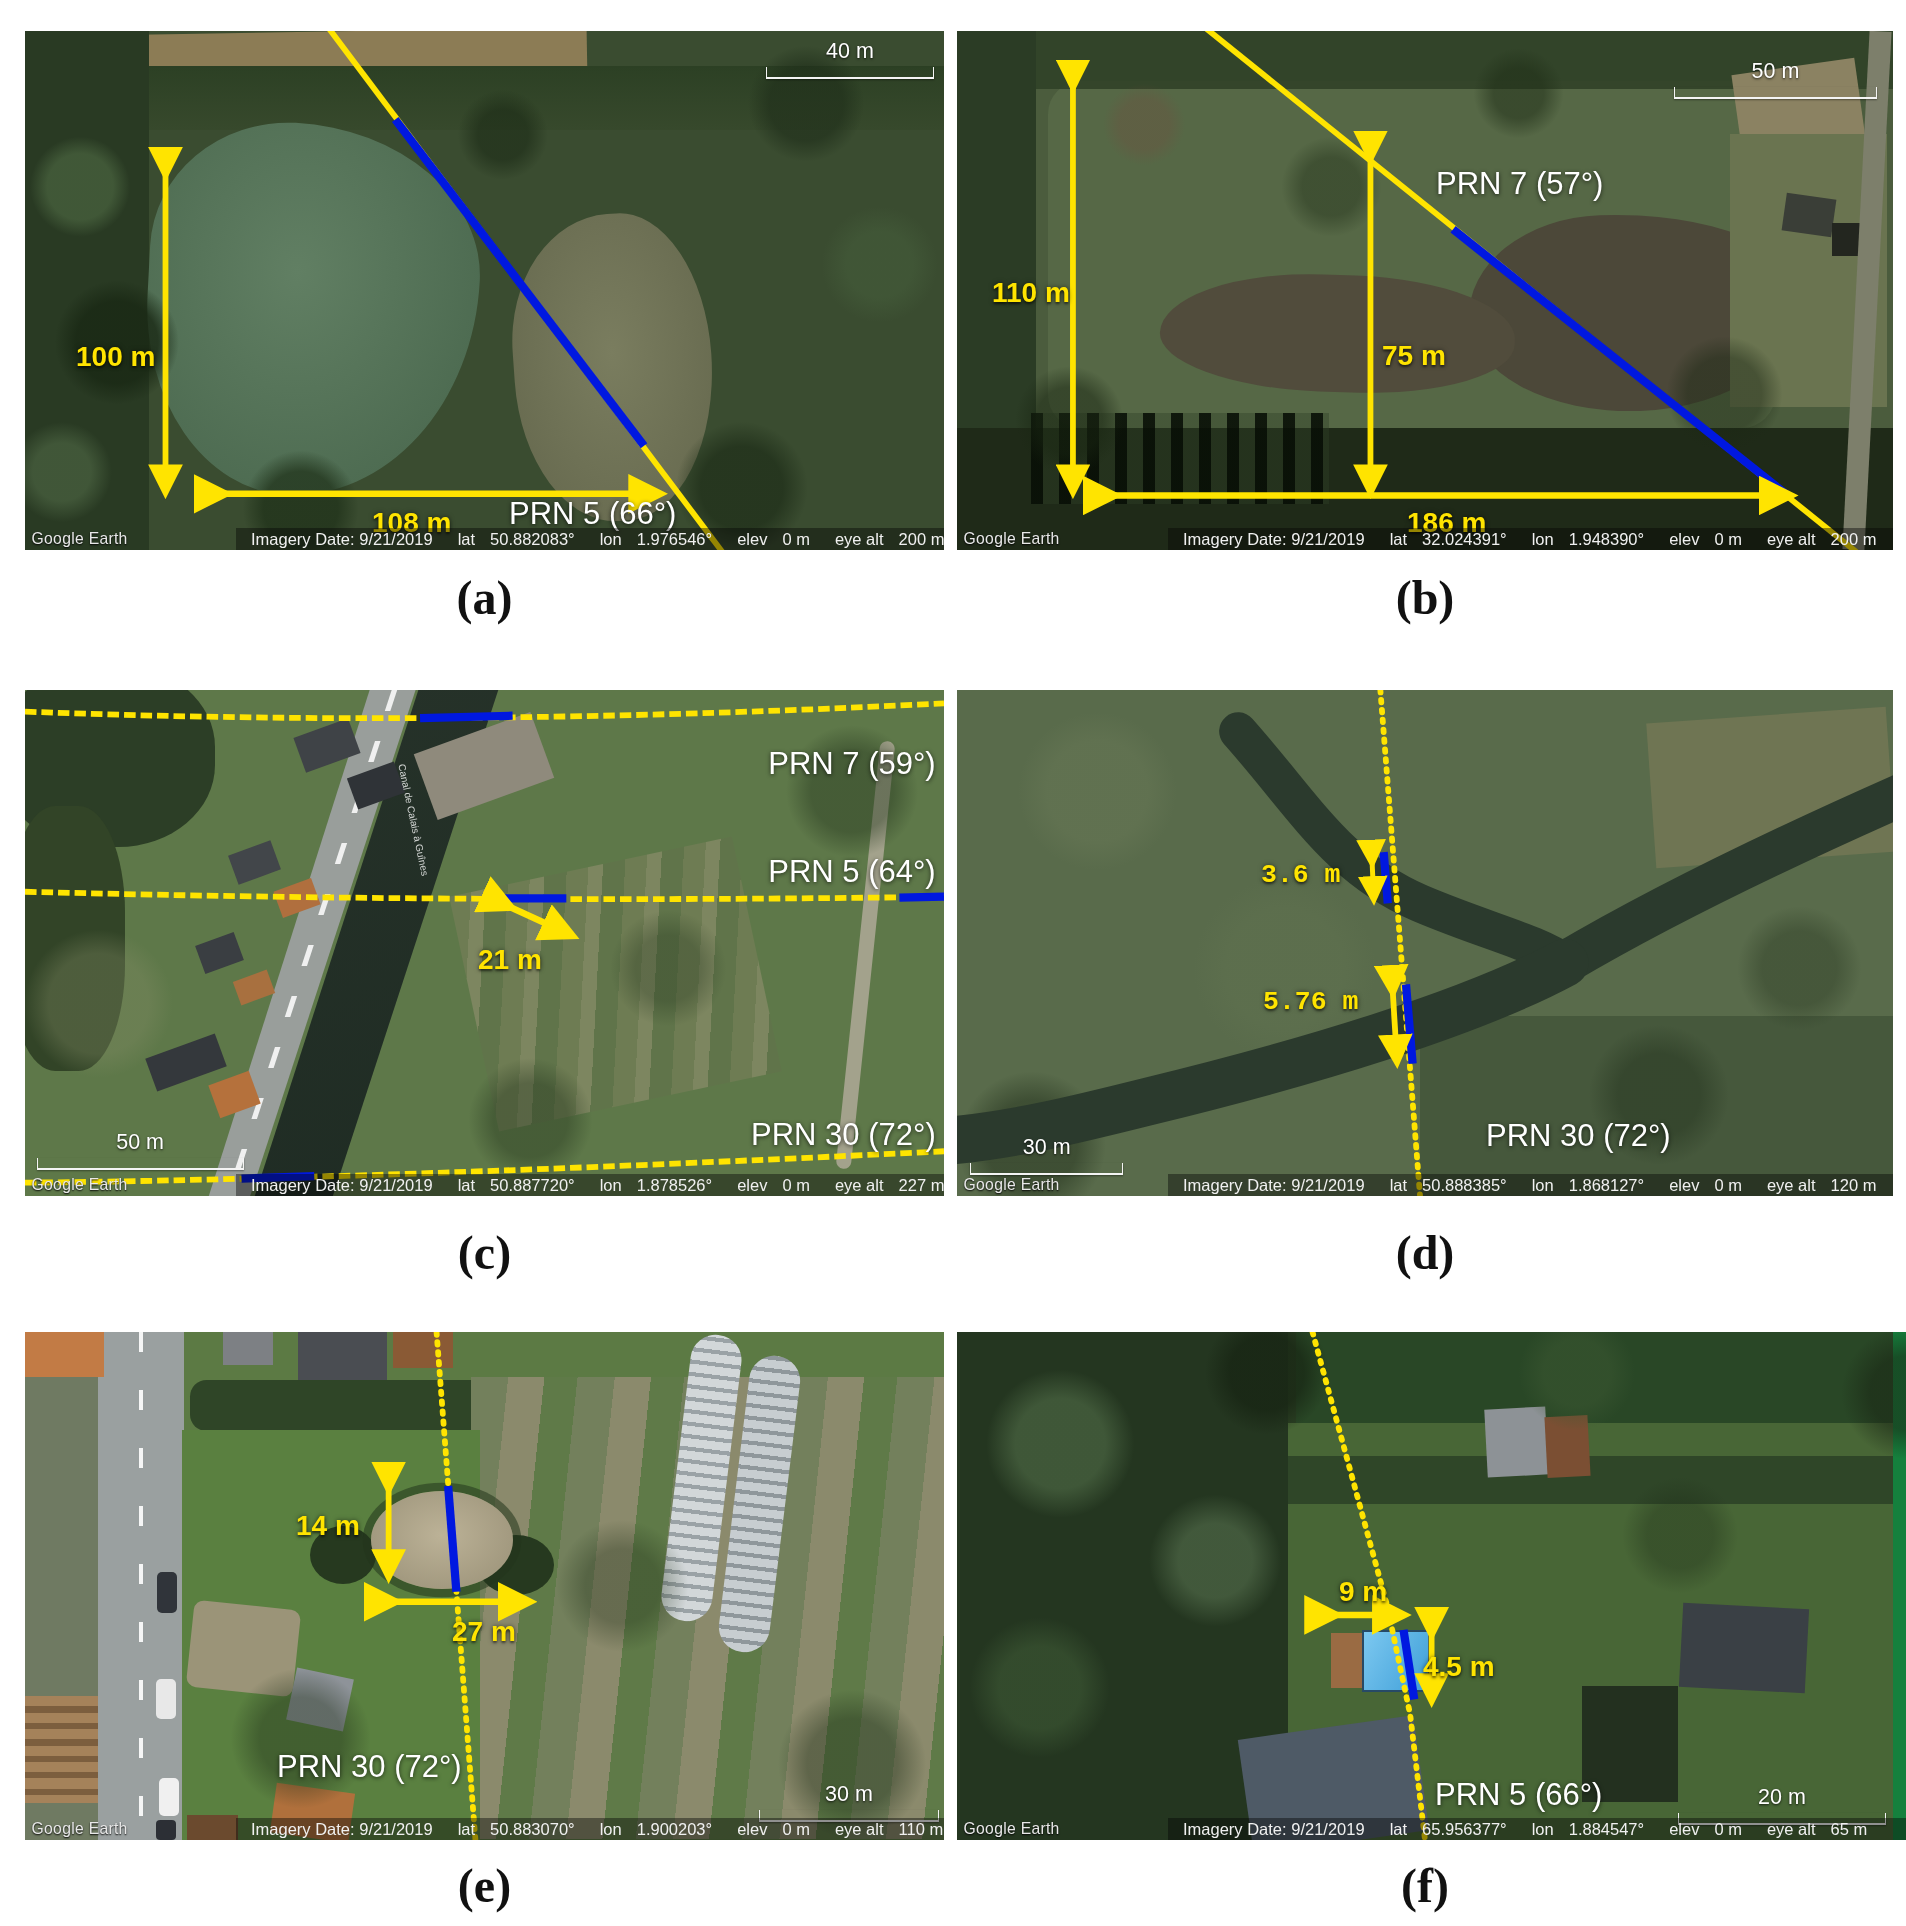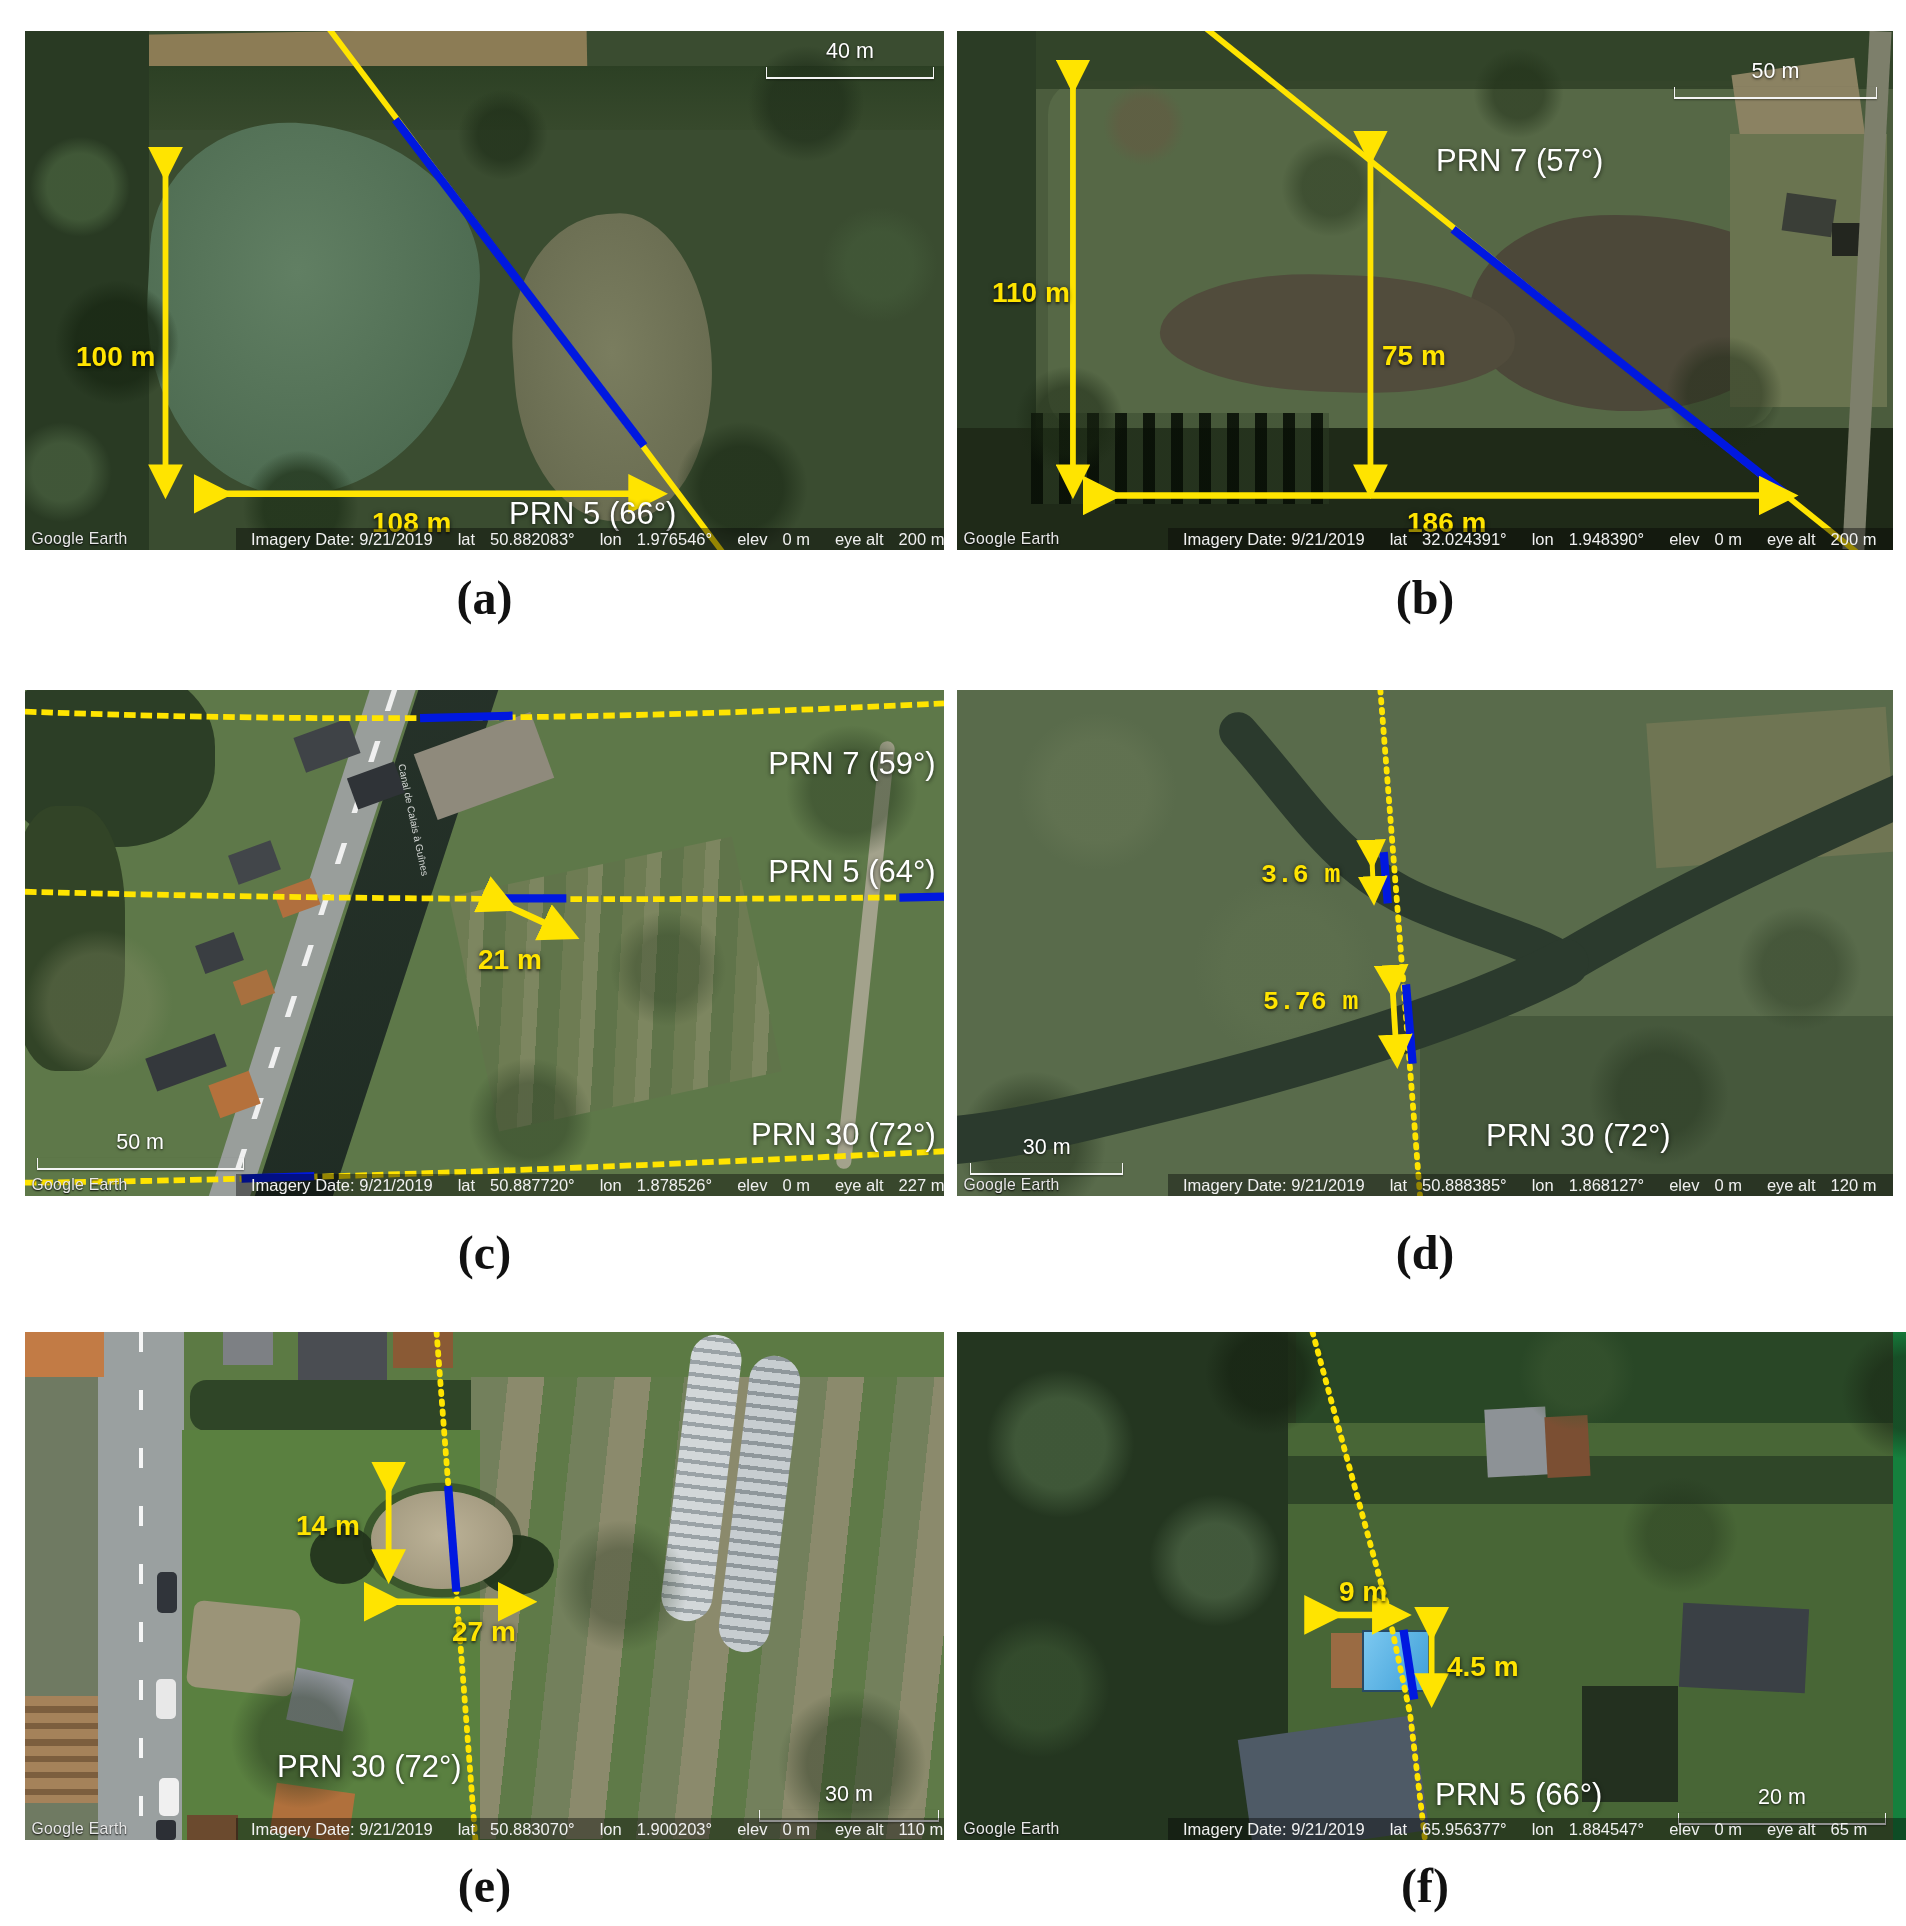--- a/index.html
+++ b/index.html
@@ -113,21 +113,21 @@
     </defs>
     <line x1="300" y1="-4" x2="1090" y2="632" stroke="#ffe400" stroke-width="7"></line>
     <line x1="600" y1="240" x2="1005" y2="562" stroke="#0018e0" stroke-width="10"></line>
     <line x1="140" y1="66" x2="140" y2="556" stroke="#ffe400" stroke-width="7" marker-start="url(#arr-b)" marker-end="url(#arr-b)"></line>
     <line x1="500" y1="152" x2="500" y2="556" stroke="#ffe400" stroke-width="7" marker-start="url(#arr-b)" marker-end="url(#arr-b)"></line>
     <line x1="188" y1="562" x2="1006" y2="562" stroke="#ffe400" stroke-width="8" marker-start="url(#arr-b)" marker-end="url(#arr-b)"></line>
   </svg>
   <div class="meas-label" style="left:35px;top:248px;">110 m</div>
   <div class="meas-label" style="left:425px;top:311px;">75 m</div>
   <div class="meas-label" style="left:450px;top:478px;">186 m</div>
-  <div class="prn-label" style="left:479px;top:112px;">PRN 7 (57°)</div>
+  <div class="prn-label" style="left:479px;top:135px;">PRN 7 (57°)</div>
   <div class="scalebar" style="left:717px;top:28px;width:203px;">
     <div class="lbl">50 m</div>
     <div class="bar"></div>
   </div>
   <div class="meta-bar" style="left:211px;">
     <span>Imagery Date: 9/21/2019</span>
     <span>lat</span>
     <span class="val">32.024391°</span>
     <span>lon</span>
     <span class="val">1.948390°</span>
@@ -344,21 +344,21 @@
       <marker id="arr-f" markerWidth="6" markerHeight="6" refX="4.5" refY="3" orient="auto">
         <path d="M0,0 L6,3 L0,6 z" fill="#ffe400"></path>
       </marker>
     </defs>
     <polyline points="430,0 520,330 548,462 566,614" stroke="#ffe400" stroke-width="7" fill="none" stroke-dasharray="3 9" stroke-linecap="round"></polyline>
     <line x1="540" y1="360" x2="553" y2="444" stroke="#0018e0" stroke-width="10"></line>
     <line x1="456" y1="342" x2="538" y2="342" stroke="#ffe400" stroke-width="8" marker-start="url(#arr-f)" marker-end="url(#arr-f)"></line>
     <line x1="574" y1="364" x2="574" y2="444" stroke="#ffe400" stroke-width="7" marker-start="url(#arr-f)" marker-end="url(#arr-f)"></line>
   </svg>
   <div class="meas-label" style="left:382px;top:246px;">9 m</div>
-  <div class="meas-label" style="left:490px;top:321px;">4.5 m</div>
+  <div class="meas-label" style="left:466px;top:321px;">4.5 m</div>
   <div class="prn-label" style="left:478px;top:445px;">PRN 5 (66°)</div>
   <div class="scalebar" style="left:721px;top:453px;width:208px;">
     <div class="lbl">20 m</div>
     <div class="bar"></div>
   </div>
   <div class="meta-bar" style="left:211px;">
     <span>Imagery Date: 9/21/2019</span>
     <span>lat</span>
     <span class="val">65.956377°</span>
     <span>lon</span>

